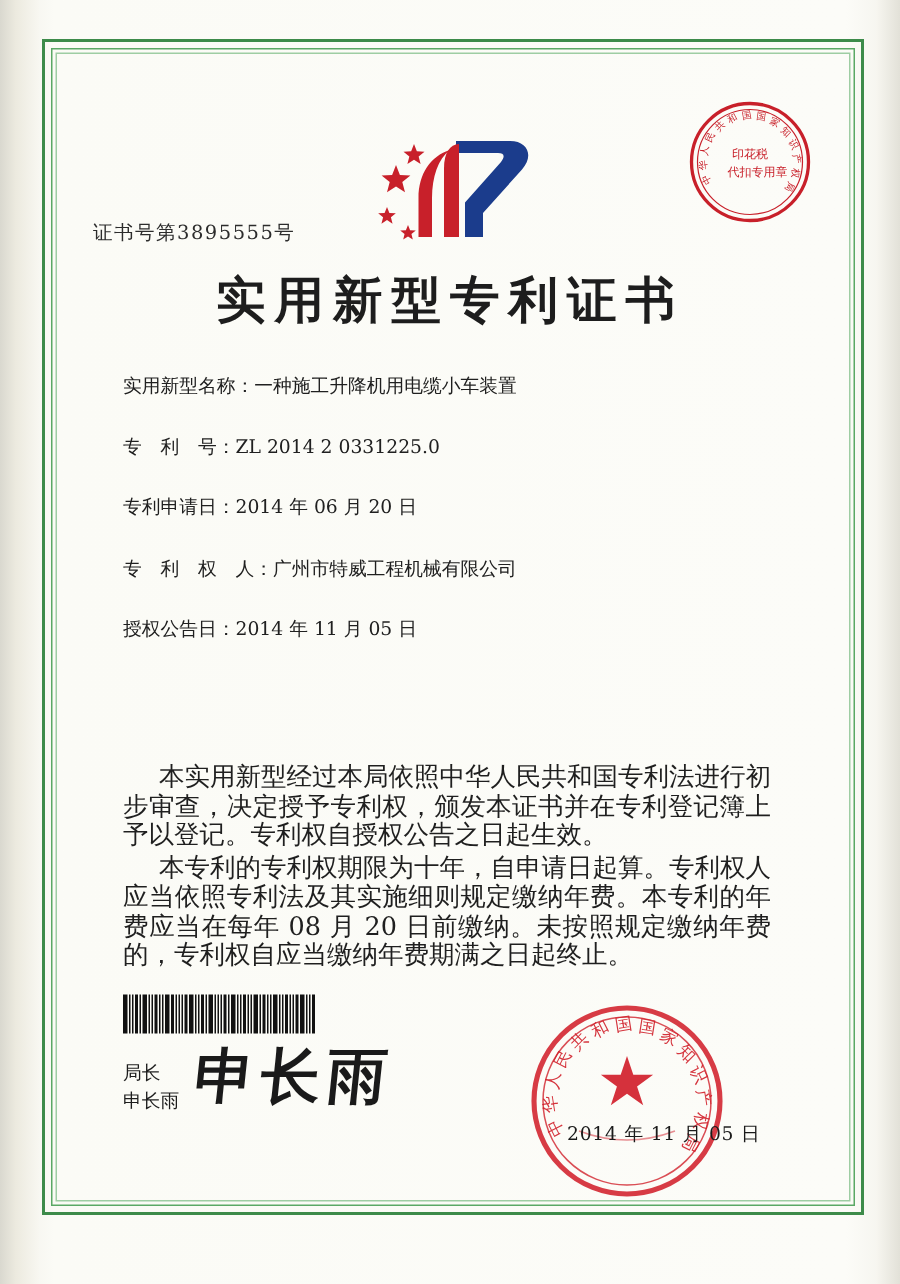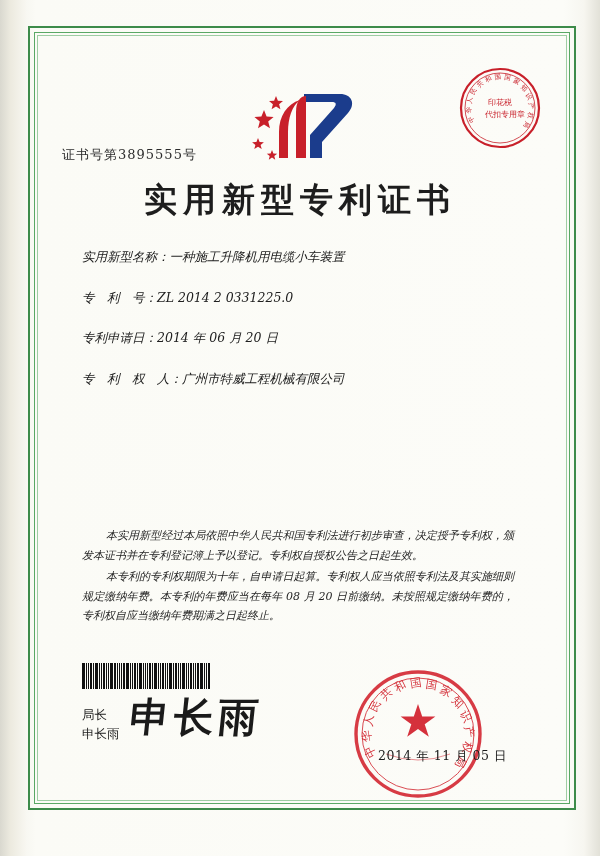--- a/index.html
+++ b/index.html
@@ -106,45 +106,43 @@
   }
 
   .fields {
     position: absolute;
     left: 82px;
     top: 248px;
     width: 440px;
     font-family: "DejaVu Serif", serif;
     font-size: 12.5px;
     color: #202020;
-    font-style: italic;
   }
   .field-row {
     margin-bottom: 22.5px;
     line-height: 18px;
     white-space: nowrap;
   }
   .field-label {
     display: inline-block;
   }
   .field-value {
     display: inline-block;
   }
 
   .body-text {
     position: absolute;
     left: 82px;
-    top: 526px;
+    top: 509px;
     width: 432px;
     font-family: "DejaVu Serif", serif;
-    font-size: 11px;
+    font-size: 17px;
     line-height: 19.5px;
     color: #1f1f1f;
     text-align: justify;
-    font-style: italic;
   }
   .body-text p {
     margin: 0 0 2px 0;
     text-indent: 24px;
   }
 
   
   .barcode {
     position: absolute;
     left: 82px;
@@ -272,20 +270,23 @@
     </div>
     <div class="field-row">
       <span class="field-label">专　利　号：</span><span class="field-value">ZL 2014 2 0331225.0</span>
     </div>
     <div class="field-row">
       <span class="field-label">专利申请日：</span><span class="field-value">2014 年 06 月 20 日</span>
     </div>
     <div class="field-row">
       <span class="field-label">专　利　权　人：</span><span class="field-value">广州市特威工程机械有限公司</span>
     </div>
+    <div class="field-row">
+      <span class="field-label">授权公告日：</span><span class="field-value">2014 年 11 月 05 日</span>
+    </div>
   </div>
 
   <div class="body-text">
     <p>本实用新型经过本局依照中华人民共和国专利法进行初步审查，决定授予专利权，颁发本证书并在专利登记簿上予以登记。专利权自授权公告之日起生效。</p>
     <p>本专利的专利权期限为十年，自申请日起算。专利权人应当依照专利法及其实施细则规定缴纳年费。本专利的年费应当在每年 08 月 20 日前缴纳。未按照规定缴纳年费的，专利权自应当缴纳年费期满之日起终止。</p>
   </div>
 
   <div class="barcode"><i style="width: 3px;"></i><i style="width: 1px;"></i><i style="width: 1px;"></i><i style="width: 2px;"></i><i style="width: 1px;"></i><i style="width: 3px;"></i><i style="width: 1px;"></i><i style="width: 1px;"></i><i style="width: 2px;"></i><i style="width: 1px;"></i><i style="width: 1px;"></i><i style="width: 3px;"></i><i style="width: 2px;"></i><i style="width: 1px;"></i><i style="width: 1px;"></i><i style="width: 1px;"></i><i style="width: 2px;"></i><i style="width: 3px;"></i><i style="width: 1px;"></i><i style="width: 1px;"></i><i style="width: 2px;"></i><i style="width: 1px;"></i><i style="width: 3px;"></i><i style="width: 1px;"></i><i style="width: 1px;"></i><i style="width: 1px;"></i><i style="width: 2px;"></i><i style="width: 1px;"></i><i style="width: 3px;"></i><i style="width: 1px;"></i><i style="width: 1px;"></i><i style="width: 2px;"></i><i style="width: 1px;"></i><i style="width: 1px;"></i><i style="width: 3px;"></i><i style="width: 1px;"></i><i style="width: 2px;"></i><i style="width: 1px;"></i><i style="width: 1px;"></i><i style="width: 3px;"></i><i style="width: 1px;"></i><i style="width: 1px;"></i><i style="width: 2px;"></i><i style="width: 1px;"></i><i style="width: 1px;"></i><i style="width: 2px;"></i><i style="width: 3px;"></i><i style="width: 1px;"></i><i style="width: 1px;"></i><i style="width: 2px;"></i></div>
 
   <div class="sign-block">

